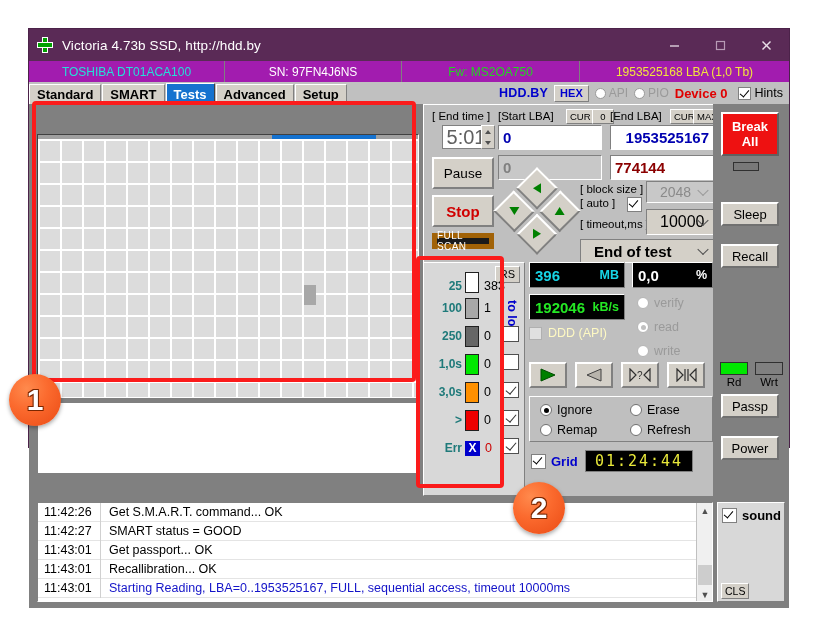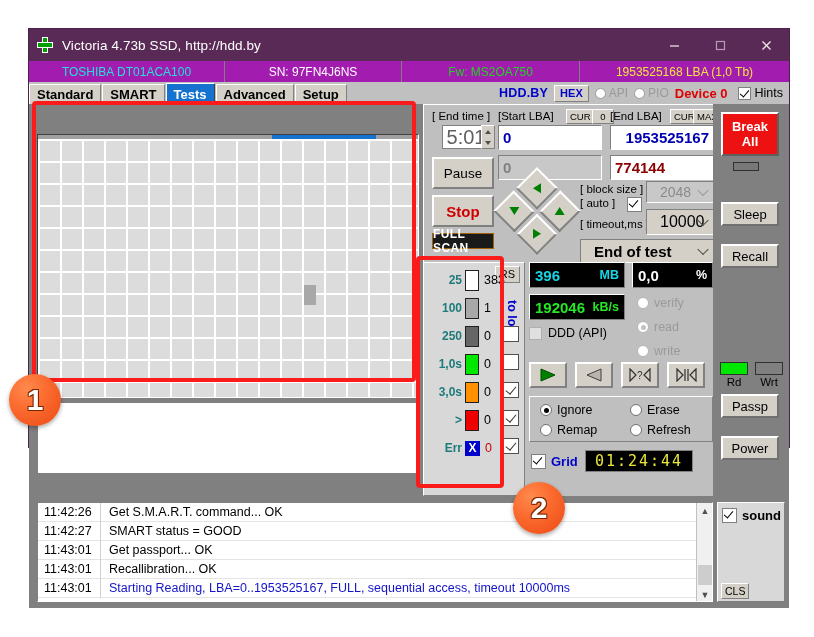--- a/index.html
+++ b/index.html
@@ -322,25 +322,25 @@
     transform: rotate(-45deg);
   }
   .tri-up    { border-left:5px solid transparent; border-right:5px solid transparent; border-bottom:8px solid #008000; }
   .tri-down  { border-left:5px solid transparent; border-right:5px solid transparent; border-top:8px solid #008000; }
   .tri-left  { border-top:5px solid transparent; border-bottom:5px solid transparent; border-right:8px solid #008000; }
   .tri-right { border-top:5px solid transparent; border-bottom:5px solid transparent; border-left:8px solid #008000; }
 
   .fullscan {
     background: #1a1a1a;
     color: #ffffff;
-    font-size: 12px;
-    font-weight: bold;
+    font-size: 10px;
+    font-weight: normal;
     letter-spacing: .4px;
     display: flex; align-items: center; justify-content: center;
-    border: 1px solid #a16207;
+    border: 5px solid #a16207;
   }
 
   
   .legend {
     position: absolute;
     left: 394px; top: 158px;
     width: 102px; height: 234px;
     background: #d8d8d8;
     border: 1px solid #ffffff;
     border-right-color: #808080; border-bottom-color: #808080;
@@ -711,21 +711,21 @@
         <div class="combo" style="position:absolute;left:156px;top:134px;width:134px;height:24px;font-weight:bold;font-size:15px;">
           <span>End of test</span>
           <span class="chev"></span>
         </div>
       </div>
 
       <div class="legend">
         <span class="rsbtn">RS</span>
         <div class="tolog">to log:</div>
 
-        <div class="legrow" style="top:4px;">
+        <div class="legrow" style="top:4px;align-items:flex-end;">
           <span class="lname">25</span>
           <span class="swatch" style="background:#ffffff;"></span>
           <span class="lval">383</span>
         </div>
         <div class="legrow" style="top:32px;">
           <span class="lname">100</span>
           <span class="swatch" style="background:#a8a8a8;"></span>
           <span class="lval">1</span>
         </div>
         <div class="legrow" style="top:60px;">
@@ -784,21 +784,21 @@
         </div>
         <div class="radio-row dim" style="position:absolute;left:108px;top:58px;">
           <span class="rd dim dimsel"></span>
           <span>read</span>
         </div>
         <div class="radio-row dim" style="position:absolute;left:108px;top:82px;">
           <span class="rd dim"></span>
           <span>write</span>
         </div>
 
-        <div style="position:absolute;left:0px;top:64px;display:flex;align-items:center;gap:6px;color:#000000;font-size:12.5px;">
+        <div style="position:absolute;left:0px;top:64px;display:flex;align-items:center;gap:6px;color:#fef9c3;font-size:12.5px;">
           <span class="cb dim"></span>
           <span>DDD (API)</span>
         </div>
 
         <div style="position:absolute;left:0px;top:100px;display:flex;gap:8px;">
           <div class="tbtn" style="width:38px;height:26px;">
             <svg width="20" height="14" viewBox="0 0 20 14">
                 <polygon points="3,1 17,7 3,13" fill="#008000" stroke="#004d00" stroke-width="1"></polygon>
               </svg>
           </div>

